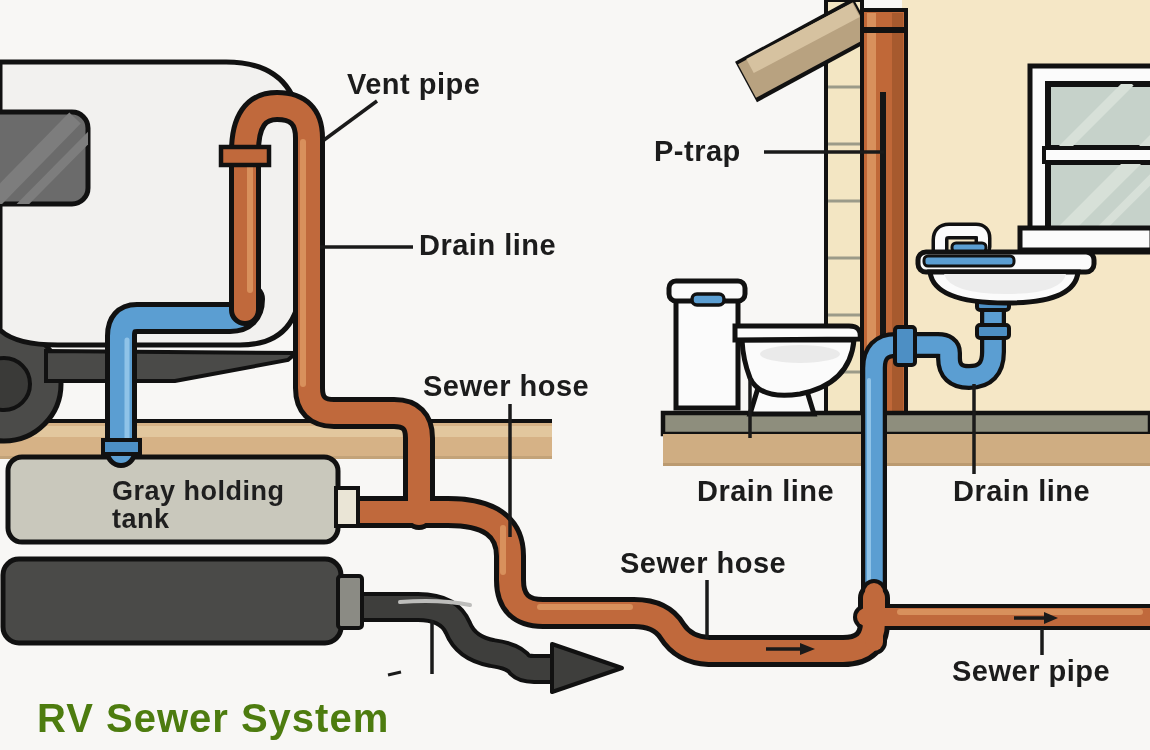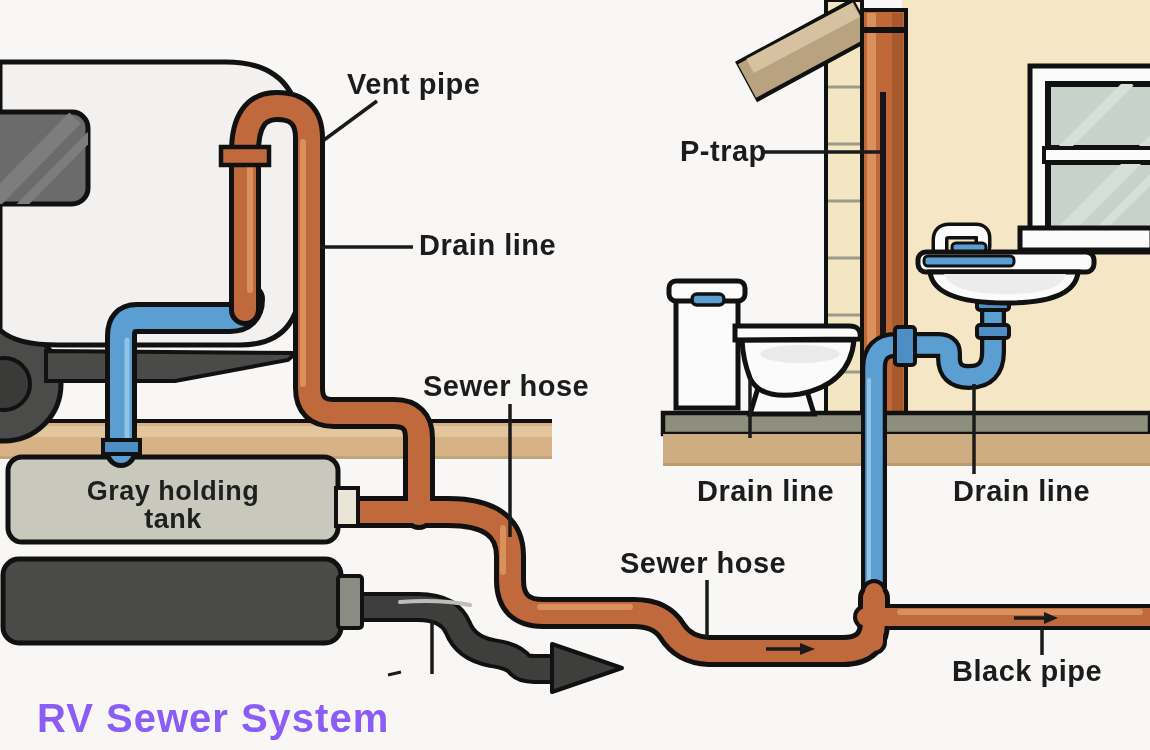--- a/index.html
+++ b/index.html
@@ -6,26 +6,26 @@
   #stage{
     position:relative;width:1150px;height:750px;overflow:hidden;
     background:#f8f7f5;font-family:"Liberation Sans",sans-serif;
   }
   #scene{position:absolute;left:0;top:0;width:1150px;height:750px;}
   .lbl{
     position:absolute;font-weight:700;color:#1c1c1c;font-size:29px;
     white-space:nowrap;letter-spacing:0.5px;line-height:1;
   }
   .title{
-    position:absolute;font-weight:700;color:#8b5cf6;font-size:40px;
+    position:absolute;font-weight:700;color:#4d7c0f;font-size:40px;
     white-space:nowrap;letter-spacing:1px;line-height:1;
   }
   .tanklbl{
     position:absolute;font-weight:700;font-size:27px;line-height:28px;
-    width:200px;text-align:center;letter-spacing:0.5px;
+    width:200px;text-align:left;letter-spacing:0.5px;margin-left:39px;
   }
   .tanklbl.gray{color:#1f1f1f;}
   .tanklbl.black{color:#f6f6f4;}
 </style>
 </head>
 <body>
 
 <div id="stage">
 
 <svg id="scene" viewBox="0 0 1150 750">
@@ -196,23 +196,23 @@
     <path d="M 766 649 L 800 649" stroke="#1a1a1a" stroke-width="3.5" fill="none"></path>
     <polygon points="800,643 815,649 800,655" fill="#1a1a1a"></polygon>
     <path d="M 1014 618 L 1044 618" stroke="#1a1a1a" stroke-width="3.5" fill="none"></path>
     <polygon points="1044,612 1058,618 1044,624" fill="#1a1a1a"></polygon>
   </g>
 </svg>
 
 <div class="lbl" style="left:347px;top:70px;">Vent pipe</div>
 <div class="lbl" style="left:419px;top:231px;">Drain line</div>
 <div class="lbl" style="left:423px;top:372px;">Sewer hose</div>
-<div class="lbl" style="left:680px;top:137px;">P-trap</div>
+<div class="lbl" style="left:654px;top:137px;">P-trap</div>
 <div class="lbl" style="left:697px;top:477px;">Drain line</div>
 <div class="lbl" style="left:953px;top:477px;">Drain line</div>
 <div class="lbl" style="left:620px;top:549px;">Sewer hose</div>
-<div class="lbl" style="left:952px;top:657px;">Black pipe</div>
+<div class="lbl" style="left:952px;top:657px;">Sewer pipe</div>
 
 <div class="tanklbl gray" style="left:73px;top:477px;">Gray holding tank</div>
 
 <div class="title" style="left:37px;top:698px;">RV Sewer System</div>
 
 </div>
 
 </body></html>

